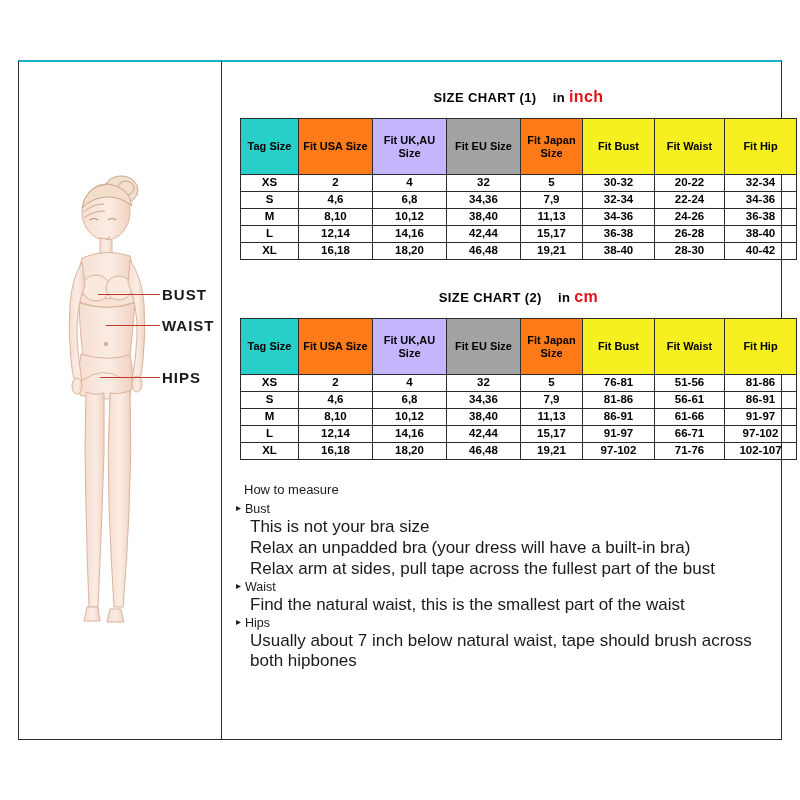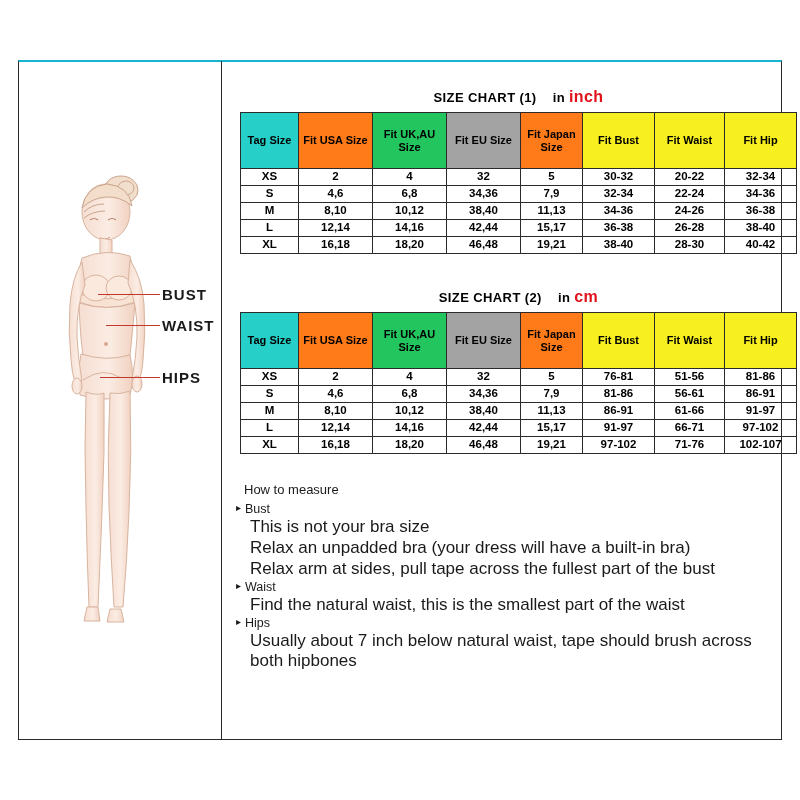--- a/index.html
+++ b/index.html
@@ -45,21 +45,21 @@
   .leader-bust  { left:-42px; top:232px; width:62px; }
   .leader-waist { left:-34px; top:263px; width:54px; }
   .leader-hips  { left:-40px; top:315px; width:60px; }
 
   
   .chart-block { position:absolute; left:240px; }
   .chart1 { top:84px; }
   .chart2 { top:284px; }
   .chart-title {
     font-size:13px; font-weight:bold; text-align:center;
-    padding:4px 0 6px 0; letter-spacing:.4px;
+    padding:4px 0 12px 0; letter-spacing:.4px;
   }
   .chart-title .unit-red { color:#e1121a; font-size:16px; }
   .chart-title .unit-label { font-weight:bold; }
   table.size {
     border-collapse:collapse;
     width:524px;
     table-layout:fixed;
   }
   table.size td, table.size th {
     border:1px solid #2b2b2b;
@@ -72,21 +72,21 @@
   }
   table.size thead th {
     height:56px;
     font-size:11px;
     vertical-align:middle;
     padding:1px 2px;
   }
   
   th.h-tag   { background:#26d0c8; width:58px; }
   th.h-usa   { background:#ff7a18; width:74px; }
-  th.h-uk    { background:#22c55e; width:74px; }
+  th.h-uk    { background:#c4b5fd; width:74px; }
   th.h-eu    { background:#a3a3a3; width:74px; }
   th.h-jp    { background:#ff7a18; width:62px; }
   th.h-bust  { background:#f7ef1f; width:72px; }
   th.h-waist { background:#f7ef1f; width:70px; }
   th.h-hip   { background:#f7ef1f; width:72px; }
   td.tag { font-weight:bold; }
   
   .howto {
     position:absolute; left:236px; top:482px; width:540px;
     font-size:12.5px; color:#1a1a1a;

